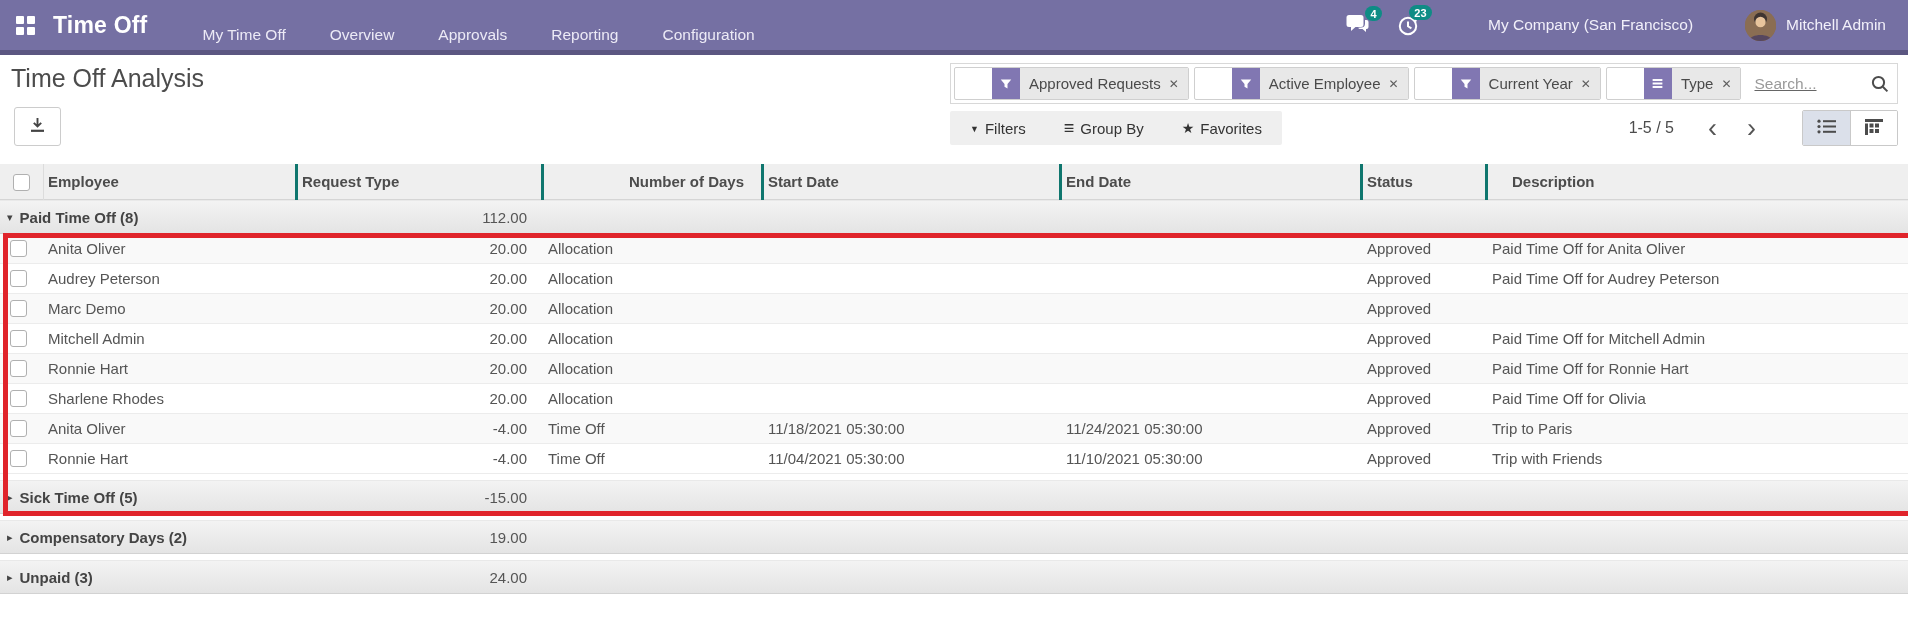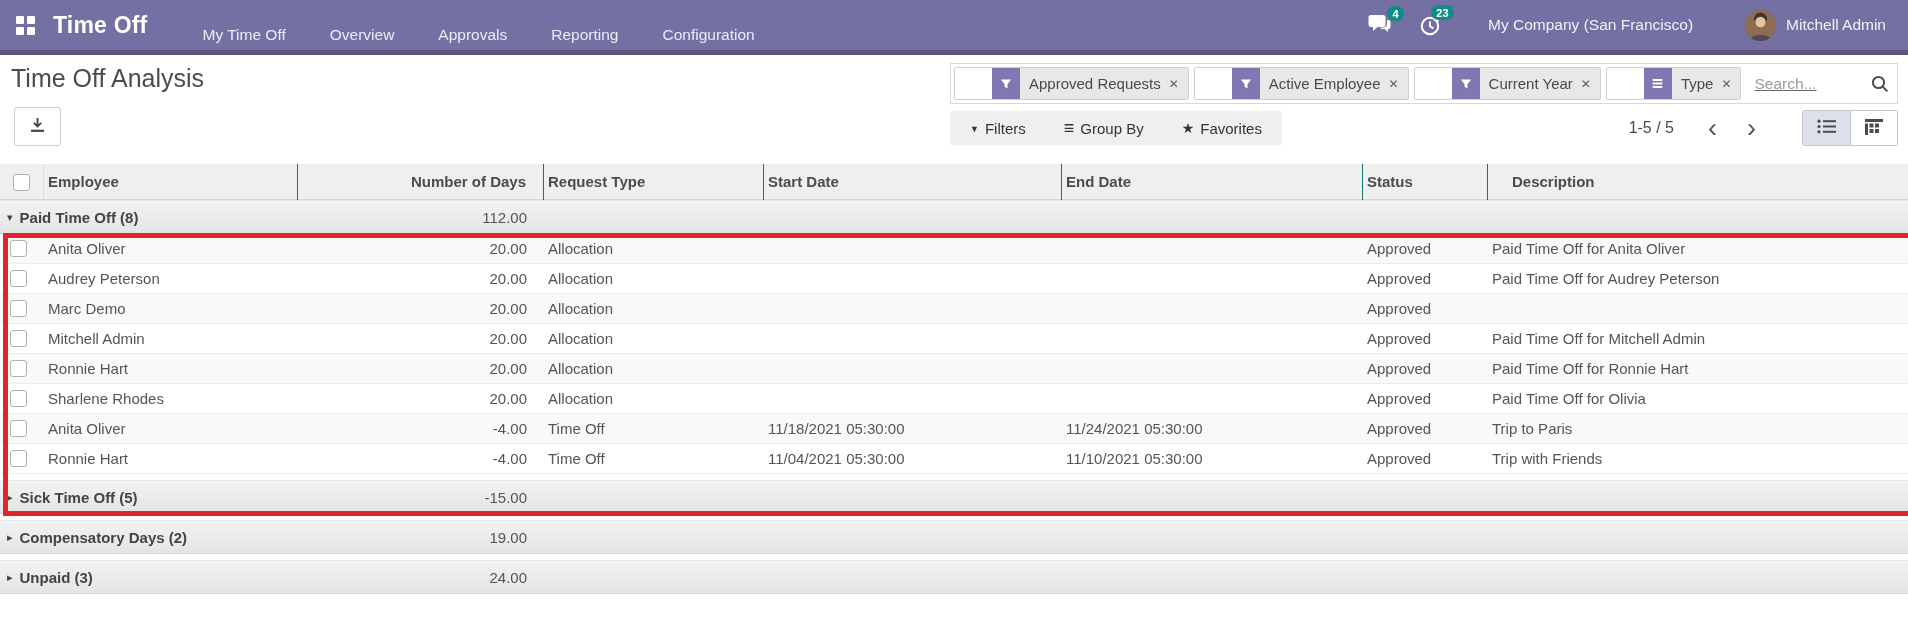--- a/index.html
+++ b/index.html
@@ -28,21 +28,21 @@
   .menu { display:flex; align-items:center; gap: 44px; font-size: 15.5px; color:#eceaf6; }
   .menu-item { cursor: pointer; margin-top: 20px; }
   .nav-right { margin-left:auto; display:flex; align-items:center; }
   .icon-wrap { position: relative; margin-left: 26px; cursor:pointer; display:flex; align-items:center; }
   .badge {
     position:absolute; top:-8px; right:-12px;
     background: var(--badge-teal, #0e8c85);
     color:#fff; font-size:11px; font-weight:bold;
     padding: 1.5px 5.5px; border-radius: 9px; line-height: 12px;
   }
-  .company { margin-left: 46px; font-size: 15.5px; color:#f2f0fa; cursor:pointer;text-align:right; }
+  .company { margin-left: 68px; font-size: 15.5px; color:#f2f0fa; cursor:pointer;text-align:right; }
   .avatar {
     margin-left: 52px; width:31px; height:31px; border-radius:50%;
     overflow:hidden; flex:none; cursor:pointer; background:#8a6d53;
   }
   .username { margin-left: 10px; font-size: 15.5px; color:#f2f0fa; cursor:pointer; }
 
   
   .control-panel { position: relative; height: 109px; background:#fff; }
   .page-title { position:absolute; left:11px; top:9px; font-size:25px; font-weight:400; color:#4c4c4c; }
   .download-btn {
@@ -88,21 +88,21 @@
   .table { width:100%; }
   .tr {
     display:grid;
     grid-template-columns: 44px 254px 246px 220px 298px 301px 125px minmax(0,1fr);
     align-items:center;
   }
   .td, .th { padding-left:4px; white-space:nowrap; overflow:hidden; }
   .num { text-align:right; padding-right:17px; }
 
   .thead { height:36px; background:#efefef; border-bottom:1px solid #d5d5d5; }
-  .th { font-size:15px; font-weight:bold; color:#4c4c4c; height:36px; line-height:35px; border-right:1px solid #0f766e; cursor:pointer; }
+  .th { font-size:15px; font-weight:bold; color:#4c4c4c; height:36px; line-height:35px; border-right:3px solid #0f766e; cursor:pointer; }
   .th:last-child { border-right:none;margin-left:20px; }
   .cb-col { display:flex; align-items:center; justify-content:center; border-right:1px solid #dcdcdc; height:36px; }
 
   .checkbox { width:17px; height:17px; border:1px solid #b0b0b0; border-radius:3px; background:#fff; display:inline-block; cursor:pointer; }
 
   .group-row {
     height:34px; cursor:pointer;
     background: linear-gradient(to bottom, #f3f3f3, #e4e4e4);
     border-top:1px solid #e9e9e9; border-bottom:1px solid #d2d2d2;
   }
@@ -288,22 +288,22 @@
       </div>
     </div>
   </div>
 
   <div class="table">
     <div class="tr thead">
       <div class="cb-col">
           <span class="checkbox"></span>
         </div>
       <div class="th">Employee</div>
+      <div class="th">Request Type</div>
       <div class="th num">Number of Days</div>
-      <div class="th">Request Type</div>
       <div class="th">Start Date</div>
       <div class="th">End Date</div>
       <div class="th">Status</div>
       <div class="th">Description</div>
     </div>
     <div id="table-body">
         <div class="tr group-row">
           <div class="td group-label">
             <span class="caret">▾</span>
             <span>Paid Time Off (8)</span>

